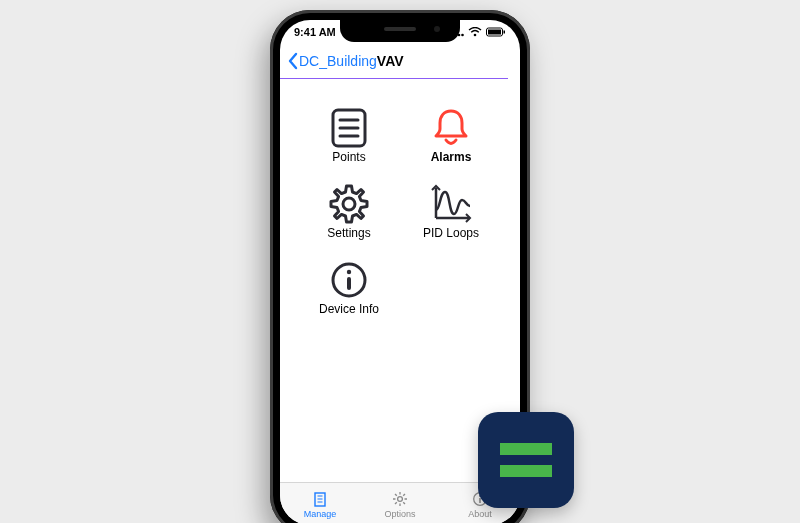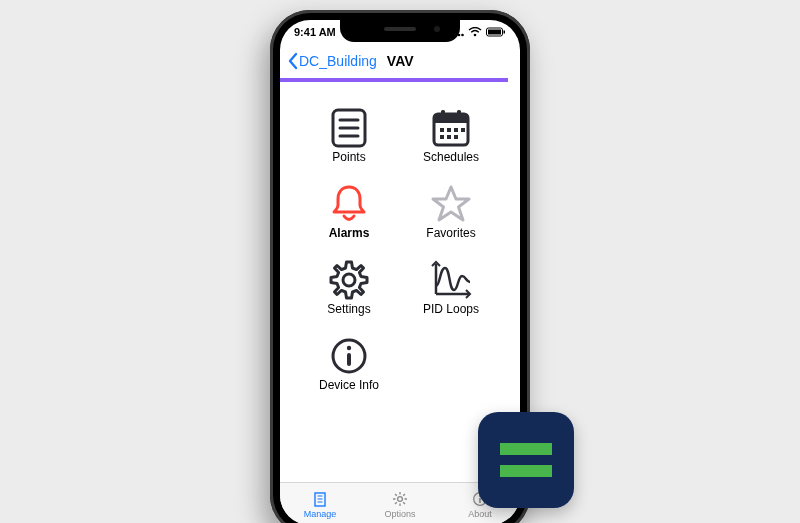--- a/index.html
+++ b/index.html
@@ -5,24 +5,24 @@
   html,body{margin:0;padding:0;width:800px;height:523px;background:#ececec;font-family:-apple-system,Helvetica,Arial,sans-serif;overflow:hidden}
   .stage{position:relative;width:676px;height:523px}
   .phone{position:absolute;left:270px;top:10px;width:260px;height:525px;border-radius:40px;background:#000;box-shadow:-6px 12px 28px rgba(0,0,0,.35),inset 0 0 0 3px #3d3d3d}
   .screen{position:absolute;left:10px;top:10px;right:10px;bottom:10px;border-radius:30px;background:#fff;overflow:hidden}
   .notch{position:absolute;left:50%;top:0;transform:translateX(-50%);width:120px;height:22px;background:#000;border-bottom-left-radius:14px;border-bottom-right-radius:14px;z-index:5}
   .notch .speaker{position:absolute;left:50%;top:7px;transform:translateX(-50%);width:32px;height:4px;border-radius:2px;background:#2b2b2b}
   .notch .cam{position:absolute;right:20px;top:6px;width:6px;height:6px;border-radius:50%;background:#1b1b1b}
   .status{position:absolute;left:0;right:0;top:0;height:24px;display:flex;justify-content:space-between;align-items:center;padding:0 14px;font-size:11px;font-weight:600;color:#000;z-index:4}
   .status .right{display:flex;align-items:center;gap:4px}
   .status svg{display:block}
-  .navbar{position:absolute;left:0;right:12px;top:24px;height:34px;border-bottom:4px solid #8b5cf6;display:flex;align-items:center;padding:0 6px;font-size:14px}
+  .navbar{position:absolute;left:0;right:12px;top:24px;height:34px;border-bottom:1px solid #8b5cf6;display:flex;align-items:center;padding:0 6px;font-size:14px}
   .back{display:flex;align-items:center;color:#1a7bff;font-weight:400}
   .back svg{margin-right:-1px}
-  .title{margin-left:10px;color:#000;font-weight:600}
+  .title{color:#000;font-weight:600}
   .content{position:absolute;left:0;right:0;top:58px;bottom:42px;overflow:hidden}
   .grid{display:grid;grid-template-columns:1fr 1fr;column-gap:24px;row-gap:18px;padding:28px 30px 0 30px}
   .tile{display:flex;flex-direction:column;align-items:center;cursor:pointer}
   .tile .icon{width:44px;height:44px;display:flex;align-items:center;justify-content:center}
   .tile .label{font-size:12px;color:#000}
   .tile.active .label{font-weight:700}
   .tabbar{position:absolute;left:0;right:0;bottom:0;height:42px;border-top:1px solid #d6d6d6;background:#f7f7f7;display:flex}
   .tab{flex:1;display:flex;flex-direction:column;align-items:center;justify-content:center;font-size:9px;color:#8a8a8a}
   .tab.sel{color:#1a7bff}
   .tab .ticon{height:18px;display:flex;align-items:center;justify-content:center;margin-bottom:1px}
@@ -86,60 +86,32 @@
               <svg width="38" height="40" viewBox="0 0 38 40">
                   <rect x="3" y="2" width="32" height="36" rx="5" stroke="#2b2b33" stroke-width="3" fill="none"></rect>
                   <line x1="10" y1="12" x2="28" y2="12" stroke="#2b2b33" stroke-width="3" stroke-linecap="round"></line>
                   <line x1="10" y1="20" x2="28" y2="20" stroke="#2b2b33" stroke-width="3" stroke-linecap="round"></line>
                   <line x1="10" y1="28" x2="28" y2="28" stroke="#2b2b33" stroke-width="3" stroke-linecap="round"></line>
                 </svg>
             </div>
             <span class="label">Points</span>
           </div>
 
-          <div class="tile">
-            <div class="icon">
-              <svg width="40" height="40" viewBox="0 0 40 40">
-                  <rect x="3" y="6" width="34" height="31" rx="4" stroke="#2b2b33" stroke-width="3" fill="none"></rect>
-                  <rect x="3" y="6" width="34" height="9" fill="#2b2b33"></rect>
-                  <rect x="10" y="2" width="4" height="8" rx="1.5" fill="#2b2b33"></rect>
-                  <rect x="26" y="2" width="4" height="8" rx="1.5" fill="#2b2b33"></rect>
-                  <g fill="#2b2b33">
-                    <rect x="9" y="20" width="4" height="4"></rect>
-                    <rect x="16" y="20" width="4" height="4"></rect>
-                    <rect x="23" y="20" width="4" height="4"></rect>
-                    <rect x="30" y="20" width="4" height="4"></rect>
-                    <rect x="9" y="27" width="4" height="4"></rect>
-                    <rect x="16" y="27" width="4" height="4"></rect>
-                    <rect x="23" y="27" width="4" height="4"></rect>
-                  </g>
-                </svg>
-            </div>
-            <span class="label">Schedules</span>
-          </div>
 
           <div class="tile active">
             <div class="icon">
               <svg width="40" height="42" viewBox="0 0 40 42">
                   <path d="M20 4 C13 4 9 9 9 16 L9 22 C9 25 7 27 5 29 L35 29 C33 27 31 25 31 22 L31 16 C31 9 27 4 20 4 Z" stroke="#ff4234" stroke-width="3" fill="none" stroke-linejoin="round"></path>
                   <path d="M15 33 Q20 40 25 33" stroke="#ff4234" stroke-width="3" fill="none" stroke-linecap="round"></path>
                 </svg>
             </div>
             <span class="label">Alarms</span>
           </div>
 
 
-          <div class="tile">
-            <div class="icon">
-              <svg width="42" height="40" viewBox="0 0 42 40">
-                  <path d="M21 3 L26 15 L39 15 L28.5 23 L33 36 L21 28 L9 36 L13.5 23 L3 15 L16 15 Z" stroke="#b6b6bc" stroke-width="3" fill="none" stroke-linejoin="round"></path>
-                </svg>
-            </div>
-            <span class="label">Favorites</span>
-          </div>
 
           <div class="tile">
             <div class="icon">
               <svg width="42" height="42" viewBox="0 0 42 42">
                   <circle cx="21" cy="21" r="6" stroke="#2b2b33" stroke-width="3" fill="none"></circle>
                   <g stroke="#2b2b33" stroke-width="3" fill="none">
                     <path d="M21 3 L23.5 3 L24.5 9 L28.5 10.6 L33 6.5 L35.5 9 L31.4 13.5 L33 17.5 L39 18.5 L39 23.5 L33 24.5 L31.4 28.5 L35.5 33 L33 35.5 L28.5 31.4 L24.5 33 L23.5 39 L18.5 39 L17.5 33 L13.5 31.4 L9 35.5 L6.5 33 L10.6 28.5 L9 24.5 L3 23.5 L3 18.5 L9 17.5 L10.6 13.5 L6.5 9 L9 6.5 L13.5 10.6 L17.5 9 L18.5 3 Z" stroke-linejoin="round"></path>
                   </g>
                 </svg>
             </div>

